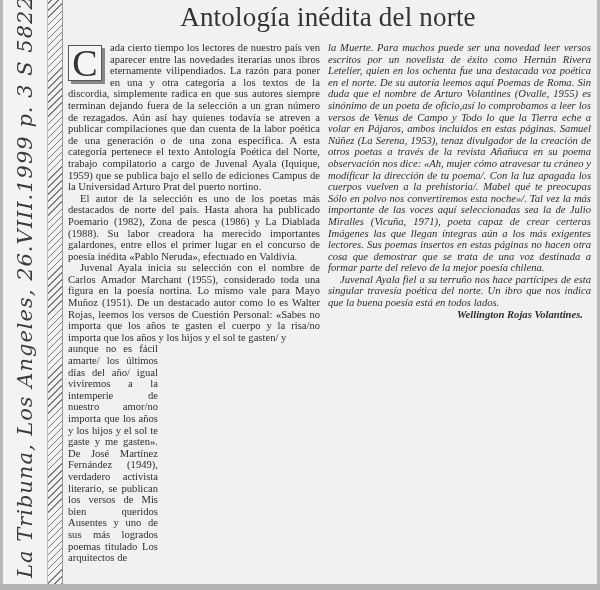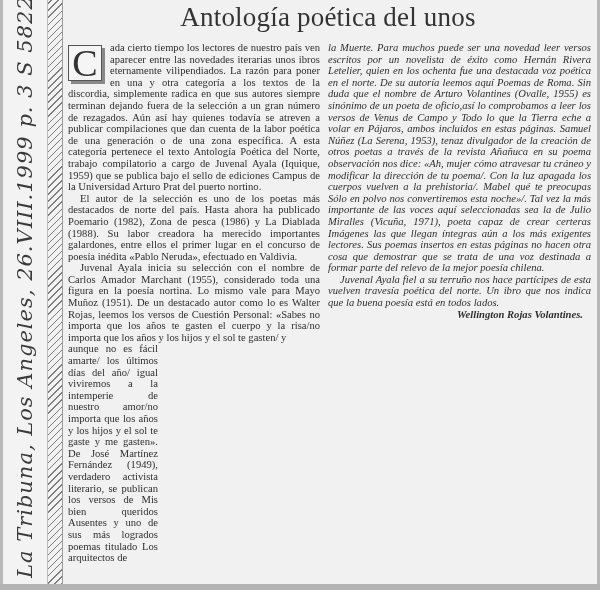--- a/index.html
+++ b/index.html
@@ -63,30 +63,30 @@
   </style>
 </head>
 <body>
 
 <div class="page">
   <div class="margin-strip">
     <div class="handwriting">La Tribuna, Los Angeles, 26.VIII.1999 p. 3   S 58227</div>
   </div>
   <div class="hatch"></div>
 
-  <div class="title">Antología poética del unos</div>
+  <div class="title">Antología inédita del norte</div>
 
   <div class="col col-left">
     <p>
       <span class="dropcap">C</span><span>ada cierto tiempo los lectores de nuestro país ven aparecer entre las novedades iterarias unos ibros eternamente vilipendiados. La razón para poner en una y otra categoría a los textos de la discordia, simplemente radica en que sus autores siempre terminan dejando fuera de la selección a un gran número de rezagados.  Aún así hay quienes todavía se atreven a publicar compilaciones que dan cuenta de la labor poética de una generación o de una zona específica. A esta categoría pertenece el texto Antología Poética del Norte, trabajo compilatorio a cargo de Juvenal Ayala (Iquique, 1959) que se publica bajo el sello de ediciones Campus de la Universidad Arturo Prat del puerto nortino.</span>
     </p>
     <p class="indent">El autor de la selección es uno de los poetas más destacados de norte del país.  Hasta ahora ha publicado Poemario (1982), Zona de pesca (1986) y La Diablada (1988).  Su labor creadora ha merecido importantes galardones, entre ellos el primer lugar en el concurso de poesía inédita «Pablo Neruda», efectuado en Valdivia.</p>
     <p class="indent">Juvenal Ayala inicia su selección con el nombre de Carlos Amador Marchant (1955), considerado toda una figura en la poesía nortina.  Lo mismo vale para Mayo Muñoz (1951).  De un destacado autor como lo es Walter Rojas, leemos los versos de Cuestión Personal: «Sabes no importa que los años te gasten el cuerpo y la risa/no importa que los años y los hijos y el sol  te gasten/ y</p>
     <p class="narrow">aunque no es fácil amarte/ los últimos días del año/ igual viviremos a la intemperie de nuestro amor/no importa que los años y los hijos y el sol te gaste y me gasten». De José Martínez Fernández (1949), verdadero activista literario, se publican los versos de Mis bien queridos Ausentes y uno de sus más logrados poemas titulado Los arquitectos de</p>
   </div>
 
   <div class="col col-right">
     <p>la Muerte.  Para muchos puede ser una novedad leer versos escritos por un novelista de éxito como Hernán Rivera Letelier, quien en los ochenta fue una destacada voz poética en el norte.  De su autoría leemos aquí  Poemas de Roma.  Sin duda que el nombre de Arturo Volantines (Ovalle, 1955) es sinónimo de un poeta de oficio,así lo comprobamos a leer  los versos de Venus de Campo y Todo lo que la Tierra eche a volar en Pájaros, ambos incluidos en estas páginas.  Samuel Núñez (La Serena, 1953), tenaz divulgador de la creación de otros poetas a través de la revista Añañuca en su poema observación nos dice: «Ah, mujer cómo atravesar tu cráneo y modificar la dirección de tu poema/.  Con la luz apagada los cuerpos vuelven a la prehistoria/.  Mabel qué te preocupas Sólo en polvo nos convertiremos esta noche»/.  Tal vez la más importante de las voces aquí seleccionadas sea la de Julio Miralles (Vicuña, 1971), poeta capaz de crear certeras Imágenes las que llegan íntegras aún a los más exigentes lectores.  Sus poemas insertos en estas páginas no hacen otra cosa que demostrar que se trata de una voz destinada a formar parte del relevo de la mejor poesía chilena.</p>
-    <p class="indent">Juvenal Ayala fiel a su terruño nos hace partícipes de esta vuelven travesía poética del norte. Un ibro que nos indica que la buena poesía está en todos lados.</p>
+    <p class="indent">Juvenal Ayala fiel a su terruño nos hace partícipes de esta singular travesía poética del norte. Un ibro que nos indica que la buena poesía está en todos lados.</p>
     <p class="signature">Wellington Rojas Volantines.</p>
   </div>
 </div>
 <div class="bottom-rule"></div>
 
 </body></html>

